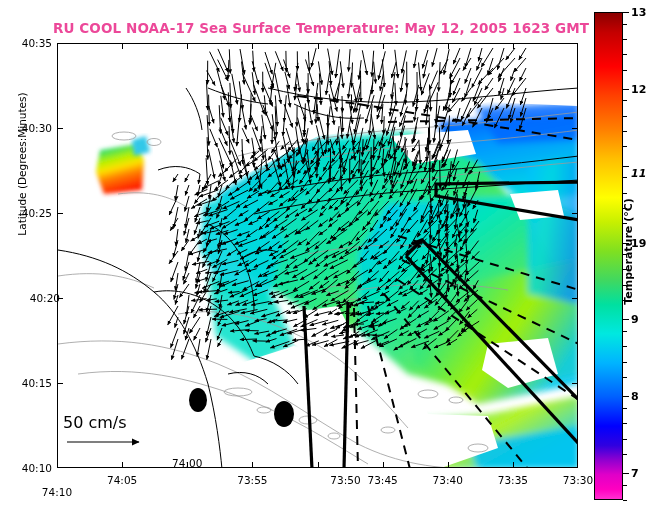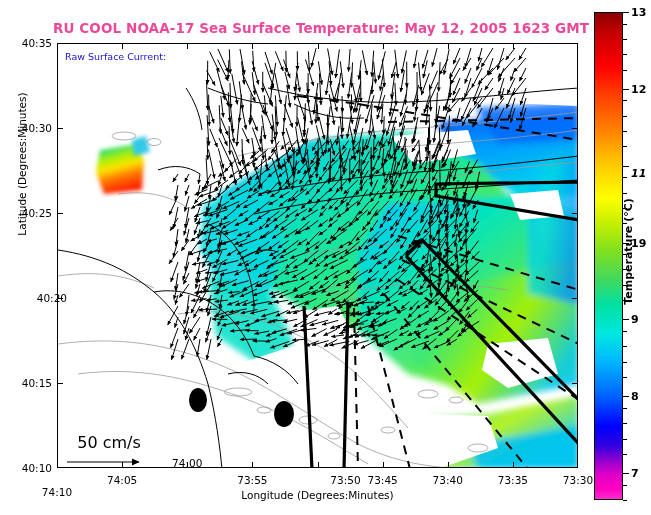--- a/index.html
+++ b/index.html
@@ -1264,24 +1264,23 @@
                 <line x1="326.0" y1="291.0" x2="314.6" y2="291.5"></line>
               </g>
           </g>
 
         </g>
       </svg>
     </div>
 
     <div style="position:absolute;left:7px;top:7px;color:#1414c8;font-size:9.5px;
                 line-height:12.5px;white-space:nowrap;z-index:7;">
-      <div>Raw Surface Current:</div>
     </div>
 
-    <div style="position:absolute;left:5px;top:389px;z-index:7;text-align:center;">
+    <div style="position:absolute;left:5px;top:369px;z-index:7;">
       <div class="lab">50 cm/s</div>
       <svg width="92" height="18">
         <defs>
             <marker id="ah2" markerWidth="7" markerHeight="7" refX="6" refY="3" orient="auto" markerUnits="strokeWidth">
           <path d="M0,0 L6.5,3 L0,6 Z" fill="#000"></path>
             </marker>
           </defs>
         <line x1="4" y1="10" x2="76" y2="10" stroke="#000" stroke-width="1.2" marker-end="url(#ah2)"></line>
       </svg>
     </div>
@@ -1313,30 +1312,29 @@
       <div class="tick-lab xlab" style="left: 578px; top: 474px;">73:30</div>
     </div>
   <div id="yticks">
       <div class="tick-lab ylab" style="left: 4px; top: 43px; width: 48px;">40:35</div>
       <div class="tick-lab ylab" style="left: 4px; top: 128px; width: 48px;">40:30</div>
       <div style="position: absolute; height: 0px; width: 5px; border-top: 1.2px solid rgb(0, 0, 0); left: 58px; top: 128px;"></div>
       <div style="position: absolute; height: 0px; width: 5px; border-top: 1.2px solid rgb(0, 0, 0); left: 572px; top: 128px;"></div>
       <div class="tick-lab ylab" style="left: 4px; top: 213px; width: 48px;">40:25</div>
       <div style="position: absolute; height: 0px; width: 5px; border-top: 1.2px solid rgb(0, 0, 0); left: 58px; top: 213px;"></div>
       <div style="position: absolute; height: 0px; width: 5px; border-top: 1.2px solid rgb(0, 0, 0); left: 572px; top: 213px;"></div>
-      <div class="tick-lab ylab" style="left: 19px; top: 298px; width: 48px;">40:20</div>
+      <div class="tick-lab ylab" style="left: 12px; top: 298px; width: 48px;">40:20</div>
       <div style="position: absolute; height: 0px; width: 5px; border-top: 1.2px solid rgb(0, 0, 0); left: 58px; top: 298px;"></div>
       <div style="position: absolute; height: 0px; width: 5px; border-top: 1.2px solid rgb(0, 0, 0); left: 572px; top: 298px;"></div>
       <div class="tick-lab ylab" style="left: 4px; top: 383px; width: 48px;">40:15</div>
       <div style="position: absolute; height: 0px; width: 5px; border-top: 1.2px solid rgb(0, 0, 0); left: 58px; top: 383px;"></div>
       <div style="position: absolute; height: 0px; width: 5px; border-top: 1.2px solid rgb(0, 0, 0); left: 572px; top: 383px;"></div>
       <div class="tick-lab ylab" style="left: 4px; top: 468px; width: 48px;">40:10</div>
     </div>
 
-  <div id="xaxis-title">Longitude (Degrees:Minutes)</div>
   <div style="position:absolute;left:-78px;top:158px;width:200px;text-align:center;
               font-size:10.5px;color:#000;transform:rotate(-90deg);
               transform-origin:center center;white-space:nowrap;">Latitude (Degrees:Minutes)</div>
 
   <div id="cbar"></div>
   <div id="cbticks">
       <div class="cb-tick" style="top: 12px;"></div>
       <div class="cb-lab" style="top: 12px;">13</div>
       <div class="cb-tick" style="top: 88.8504px;"></div>
       <div class="cb-lab" style="top: 88.8504px;">12</div>

